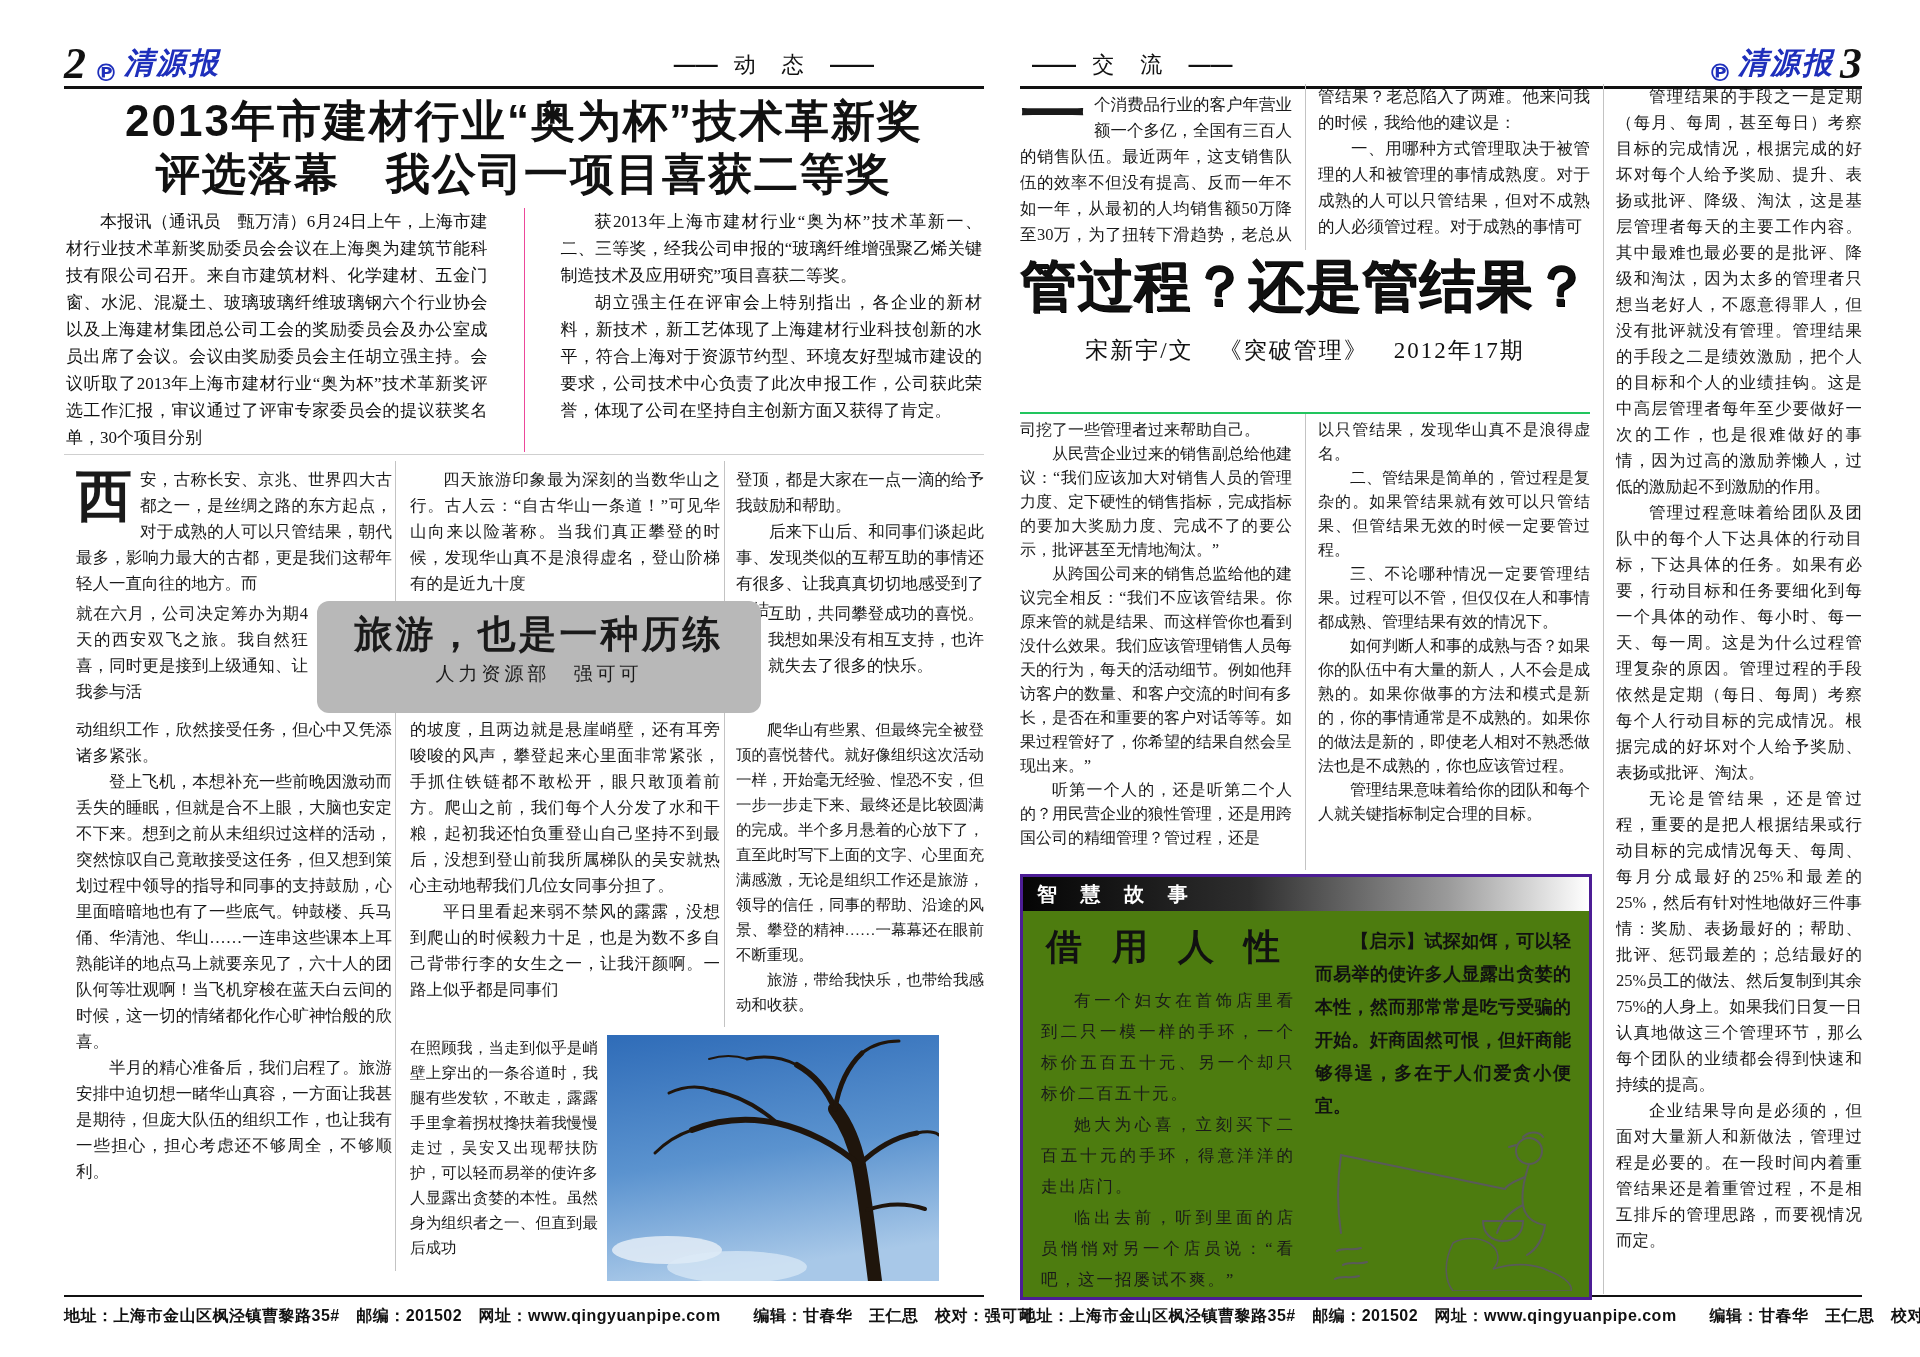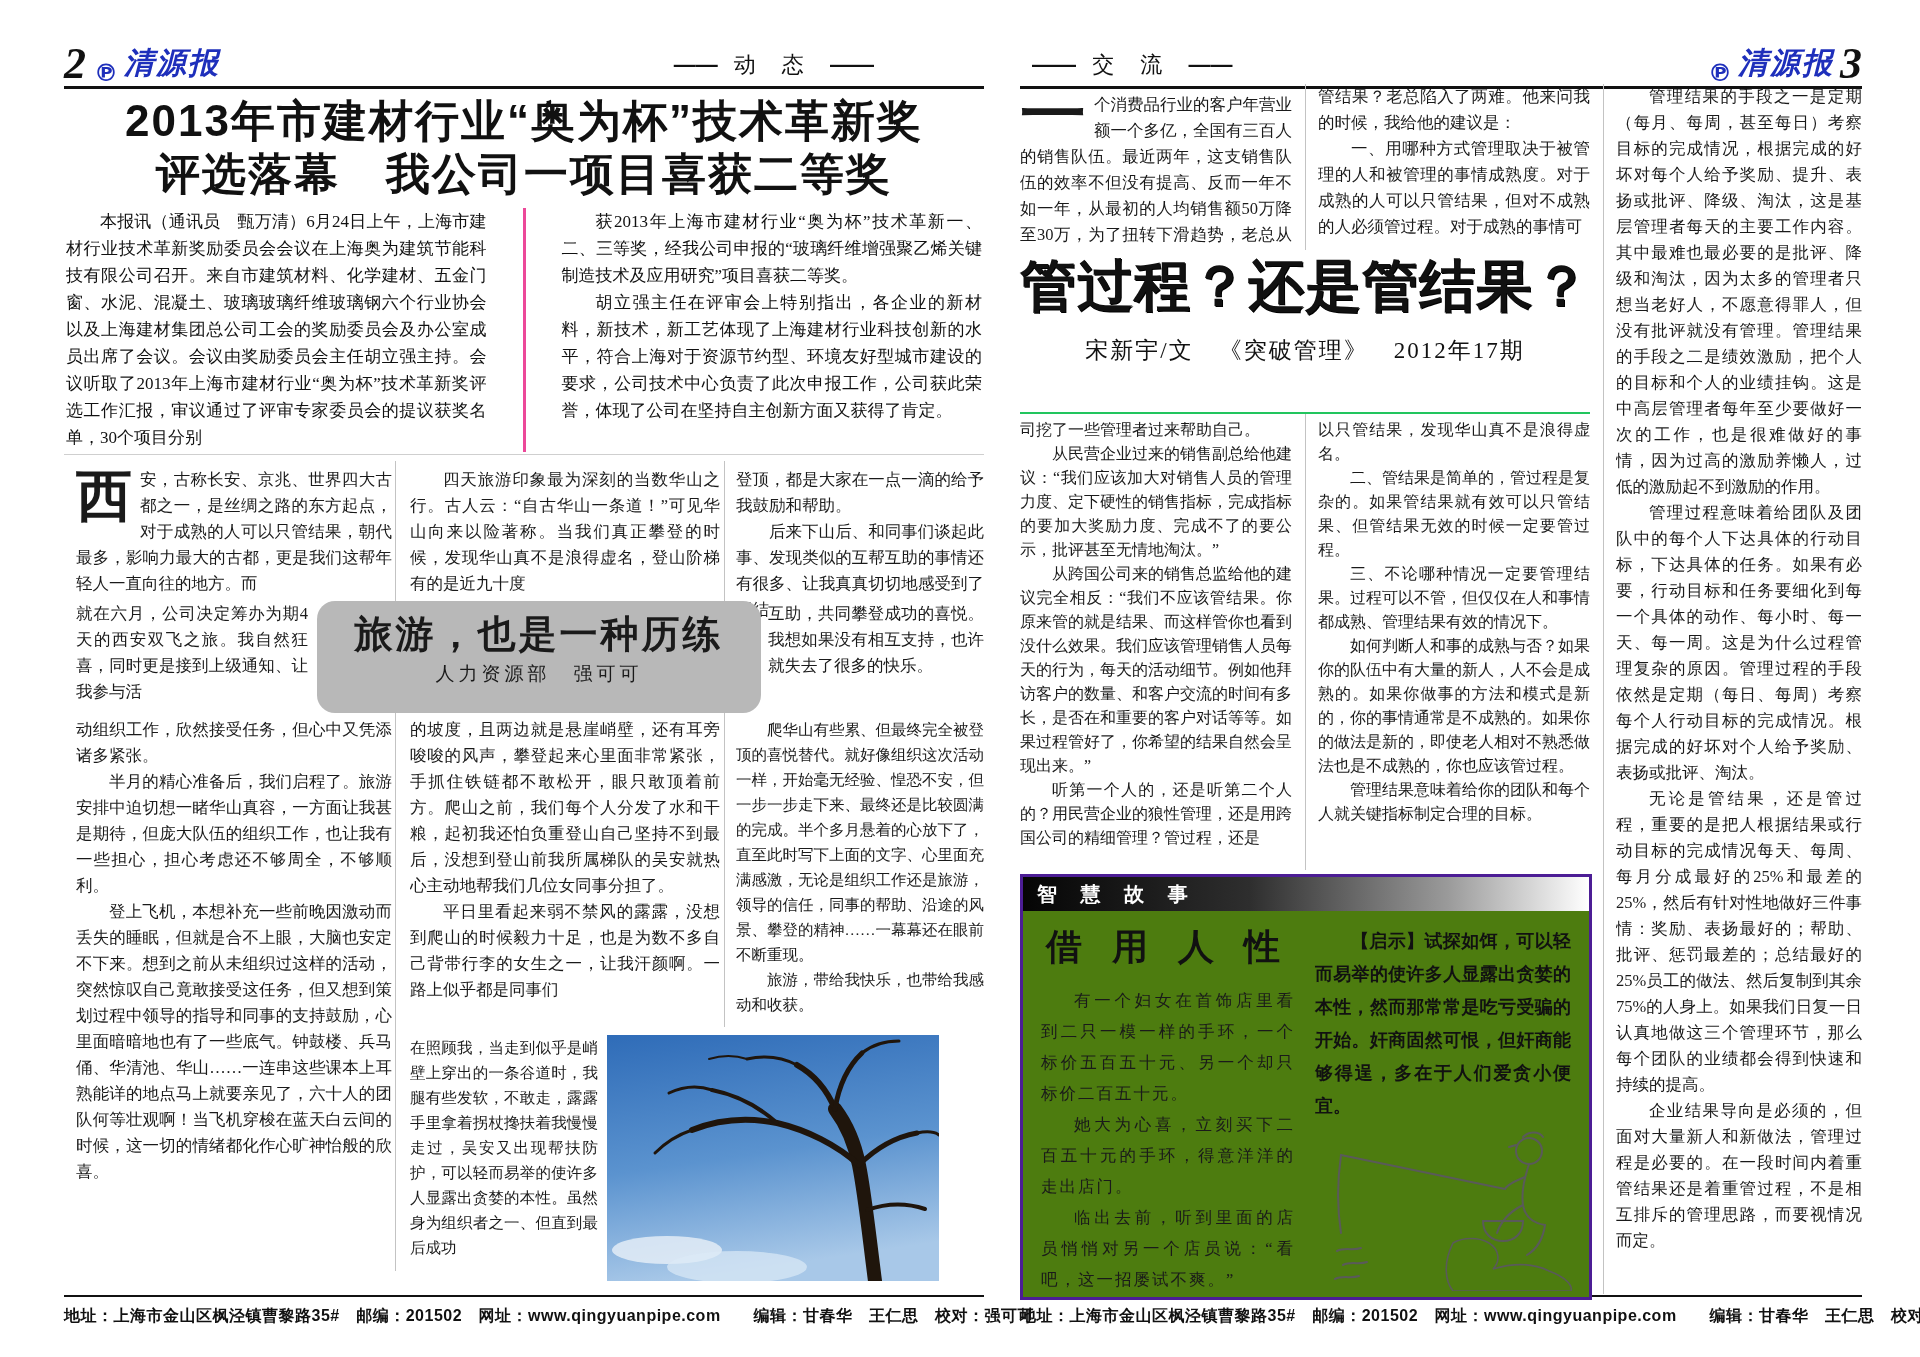--- a/index.html
+++ b/index.html
@@ -24,34 +24,34 @@
   .kai{font-size:16.5px;line-height:26px;text-align:justify;color:#1a1a1a;}
   .para{text-indent:2em;margin:0;}
   .cont{text-indent:0;margin:0;}
   .vline{position:absolute;width:1px;background:#c3c3c3;}
 
   
   .headline{position:absolute;top:58px;left:0;right:0;text-align:center;
     font:900 44px/53px "Liberation Sans","DejaVu Sans",sans-serif;letter-spacing:2px;}
   .award-cols{position:absolute;top:172px;left:2px;right:2px;height:244px;display:flex;justify-content:space-between;}
   .award-col{width:440px;}
-  .award-col + .award-col{margin-left:36px;border-left:3px solid #ec4899;padding-left:36px;}
+  .award-col + .award-col{margin-left:36px;border-left:1px solid #ec4899;padding-left:36px;}
 
   
   .travel{position:absolute;top:418px;left:0;right:0;height:826px;border-top:1px solid #cfcfcf;}
   .tr-col1a{position:absolute;left:12px;top:12px;width:316px;}
   .tr-col1b{position:absolute;left:12px;top:146px;width:232px;}
   .tr-col1c{position:absolute;left:12px;top:262px;width:316px;height:556px;overflow:hidden;}
   .tr-col2a{position:absolute;left:346px;top:12px;width:310px;}
   .tr-col2b{position:absolute;left:346px;top:262px;width:310px;height:312px;overflow:hidden;}
   .tr-col2c{position:absolute;left:346px;top:580px;width:188px;height:246px;overflow:hidden;font-size:15.5px;line-height:25px;}
   .tr-col3a{position:absolute;left:672px;top:12px;width:248px;}
   .tr-col3b{position:absolute;left:704px;top:146px;width:216px;}
   .tr-col3c{position:absolute;left:672px;top:262px;width:248px;height:314px;overflow:hidden;font-size:15.5px;line-height:25px;}
-  .graybox{position:absolute;left:253px;top:146px;width:444px;height:112px;background:#b8b8b8;border-radius:18px;z-index:3;text-align:center;}
+  .graybox{position:absolute;left:253px;top:146px;width:444px;height:112px;background:#b8b8b8;border-radius:12px;z-index:3;text-align:center;}
   .graybox .tr-title{font:600 38px/46px "Liberation Serif","DejaVu Serif",serif;letter-spacing:3px;margin-top:10px;}
   .graybox .tr-byline{font:400 19px/26px "Liberation Serif","DejaVu Serif",serif;letter-spacing:4px;margin-top:4px;}
   .photo{position:absolute;left:543px;top:580px;width:332px;height:246px;z-index:4;}
   .travel .vl1{left:331px;top:6px;height:810px;}
   .travel .vl2{left:660px;top:6px;height:566px;}
 
   
   .m-col1a{position:absolute;left:0;top:56px;width:272px;height:156px;overflow:hidden;}
   .m-col1b{position:absolute;left:0;top:382px;width:272px;height:452px;overflow:hidden;font-size:16px;line-height:24px;}
   .m-col2a{position:absolute;left:298px;top:48px;width:272px;height:164px;overflow:hidden;}
@@ -115,21 +115,21 @@
 
     <div class="tr-col1a">
       <span class="dropcap dc-xi">西</span>
       <span>安，古称长安、京兆、世界四大古都之一，是丝绸之路的东方起点，对于成熟的人可以只管结果，朝代最多，影响力最大的古都，更是我们这帮年轻人一直向往的地方。而</span>
     </div>
     <div class="tr-col1b">
       <p class="cont">就在六月，公司决定筹办为期4天的西安双飞之旅。我自然狂喜，同时更是接到上级通知、让我参与活</p>
     </div>
     <div class="tr-col1c">
       <p class="cont">动组织工作，欣然接受任务，但心中又凭添诸多紧张。</p>
-      <span><p class="para">半月的精心准备后，我们启程了。旅游安排中迫切想一睹华山真容，一方面让我甚是期待，但庞大队伍的组织工作，也让我有一些担心，担心考虑还不够周全，不够顺利。</p><p class="para">登上飞机，本想补充一些前晚因激动而丢失的睡眠，但就是合不上眼，大脑也安定不下来。想到之前从未组织过这样的活动，突然惊叹自己竟敢接受这任务，但又想到策划过程中领导的指导和同事的支持鼓励，心里面暗暗地也有了一些底气。钟鼓楼、兵马俑、华清池、华山……一连串这些课本上耳熟能详的地点马上就要亲见了，六十人的团队何等壮观啊！当飞机穿梭在蓝天白云间的时候，这一切的情绪都化作心旷神怡般的欣喜。</p></span>
+      <span><p class="para">登上飞机，本想补充一些前晚因激动而丢失的睡眠，但就是合不上眼，大脑也安定不下来。想到之前从未组织过这样的活动，突然惊叹自己竟敢接受这任务，但又想到策划过程中领导的指导和同事的支持鼓励，心里面暗暗地也有了一些底气。钟鼓楼、兵马俑、华清池、华山……一连串这些课本上耳熟能详的地点马上就要亲见了，六十人的团队何等壮观啊！当飞机穿梭在蓝天白云间的时候，这一切的情绪都化作心旷神怡般的欣喜。</p><p class="para">半月的精心准备后，我们启程了。旅游安排中迫切想一睹华山真容，一方面让我甚是期待，但庞大队伍的组织工作，也让我有一些担心，担心考虑还不够周全，不够顺利。</p></span>
     </div>
 
     <div class="tr-col2a">
       <p class="para">四天旅游印象最为深刻的当数华山之行。古人云：“自古华山一条道！”可见华山向来以险著称。当我们真正攀登的时候，发现华山真不是浪得虚名，登山阶梯有的是近九十度</p>
     </div>
     <div class="tr-col2b">
       <p class="cont">的坡度，且两边就是悬崖峭壁，还有耳旁唆唆的风声，攀登起来心里面非常紧张，手抓住铁链都不敢松开，眼只敢顶着前方。爬山之前，我们每个人分发了水和干粮，起初我还怕负重登山自己坚持不到最后，没想到登山前我所属梯队的吴安就热心主动地帮我们几位女同事分担了。</p>
       <p class="para">平日里看起来弱不禁风的露露，没想到爬山的时候毅力十足，也是为数不多自己背带行李的女生之一，让我汗颜啊。一路上似乎都是同事们</p>
     </div>
     <div class="tr-col2c">

